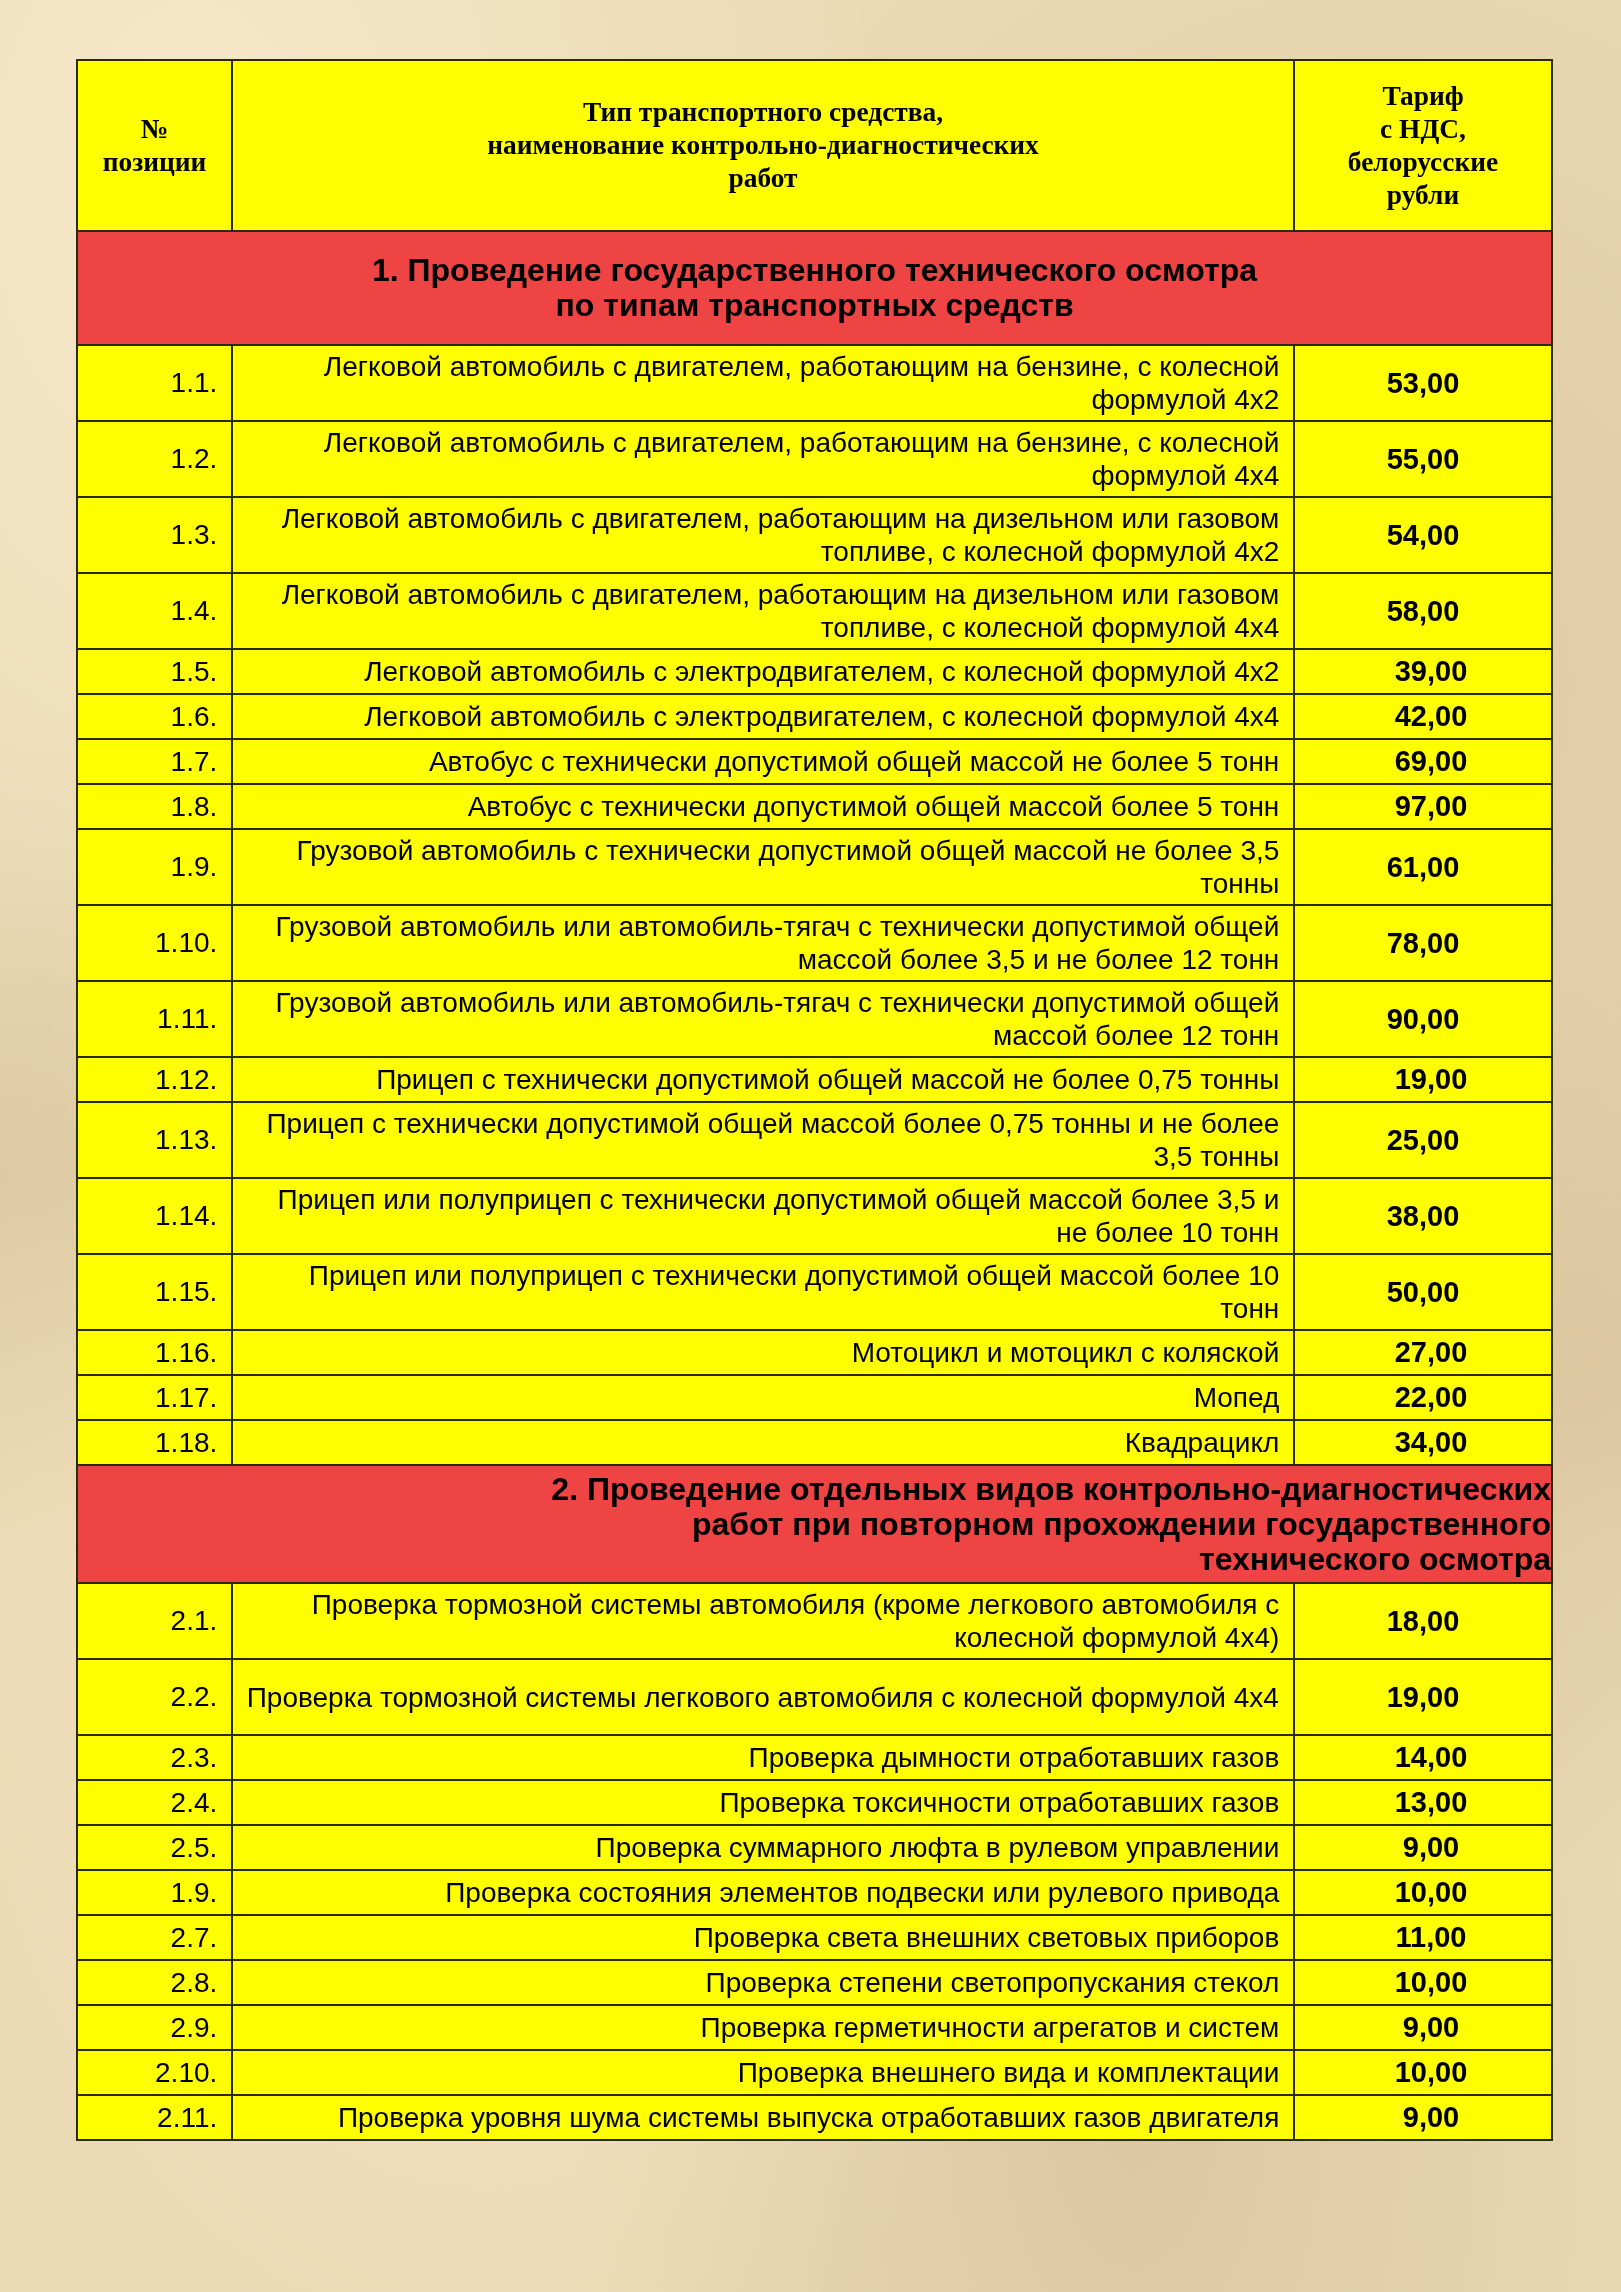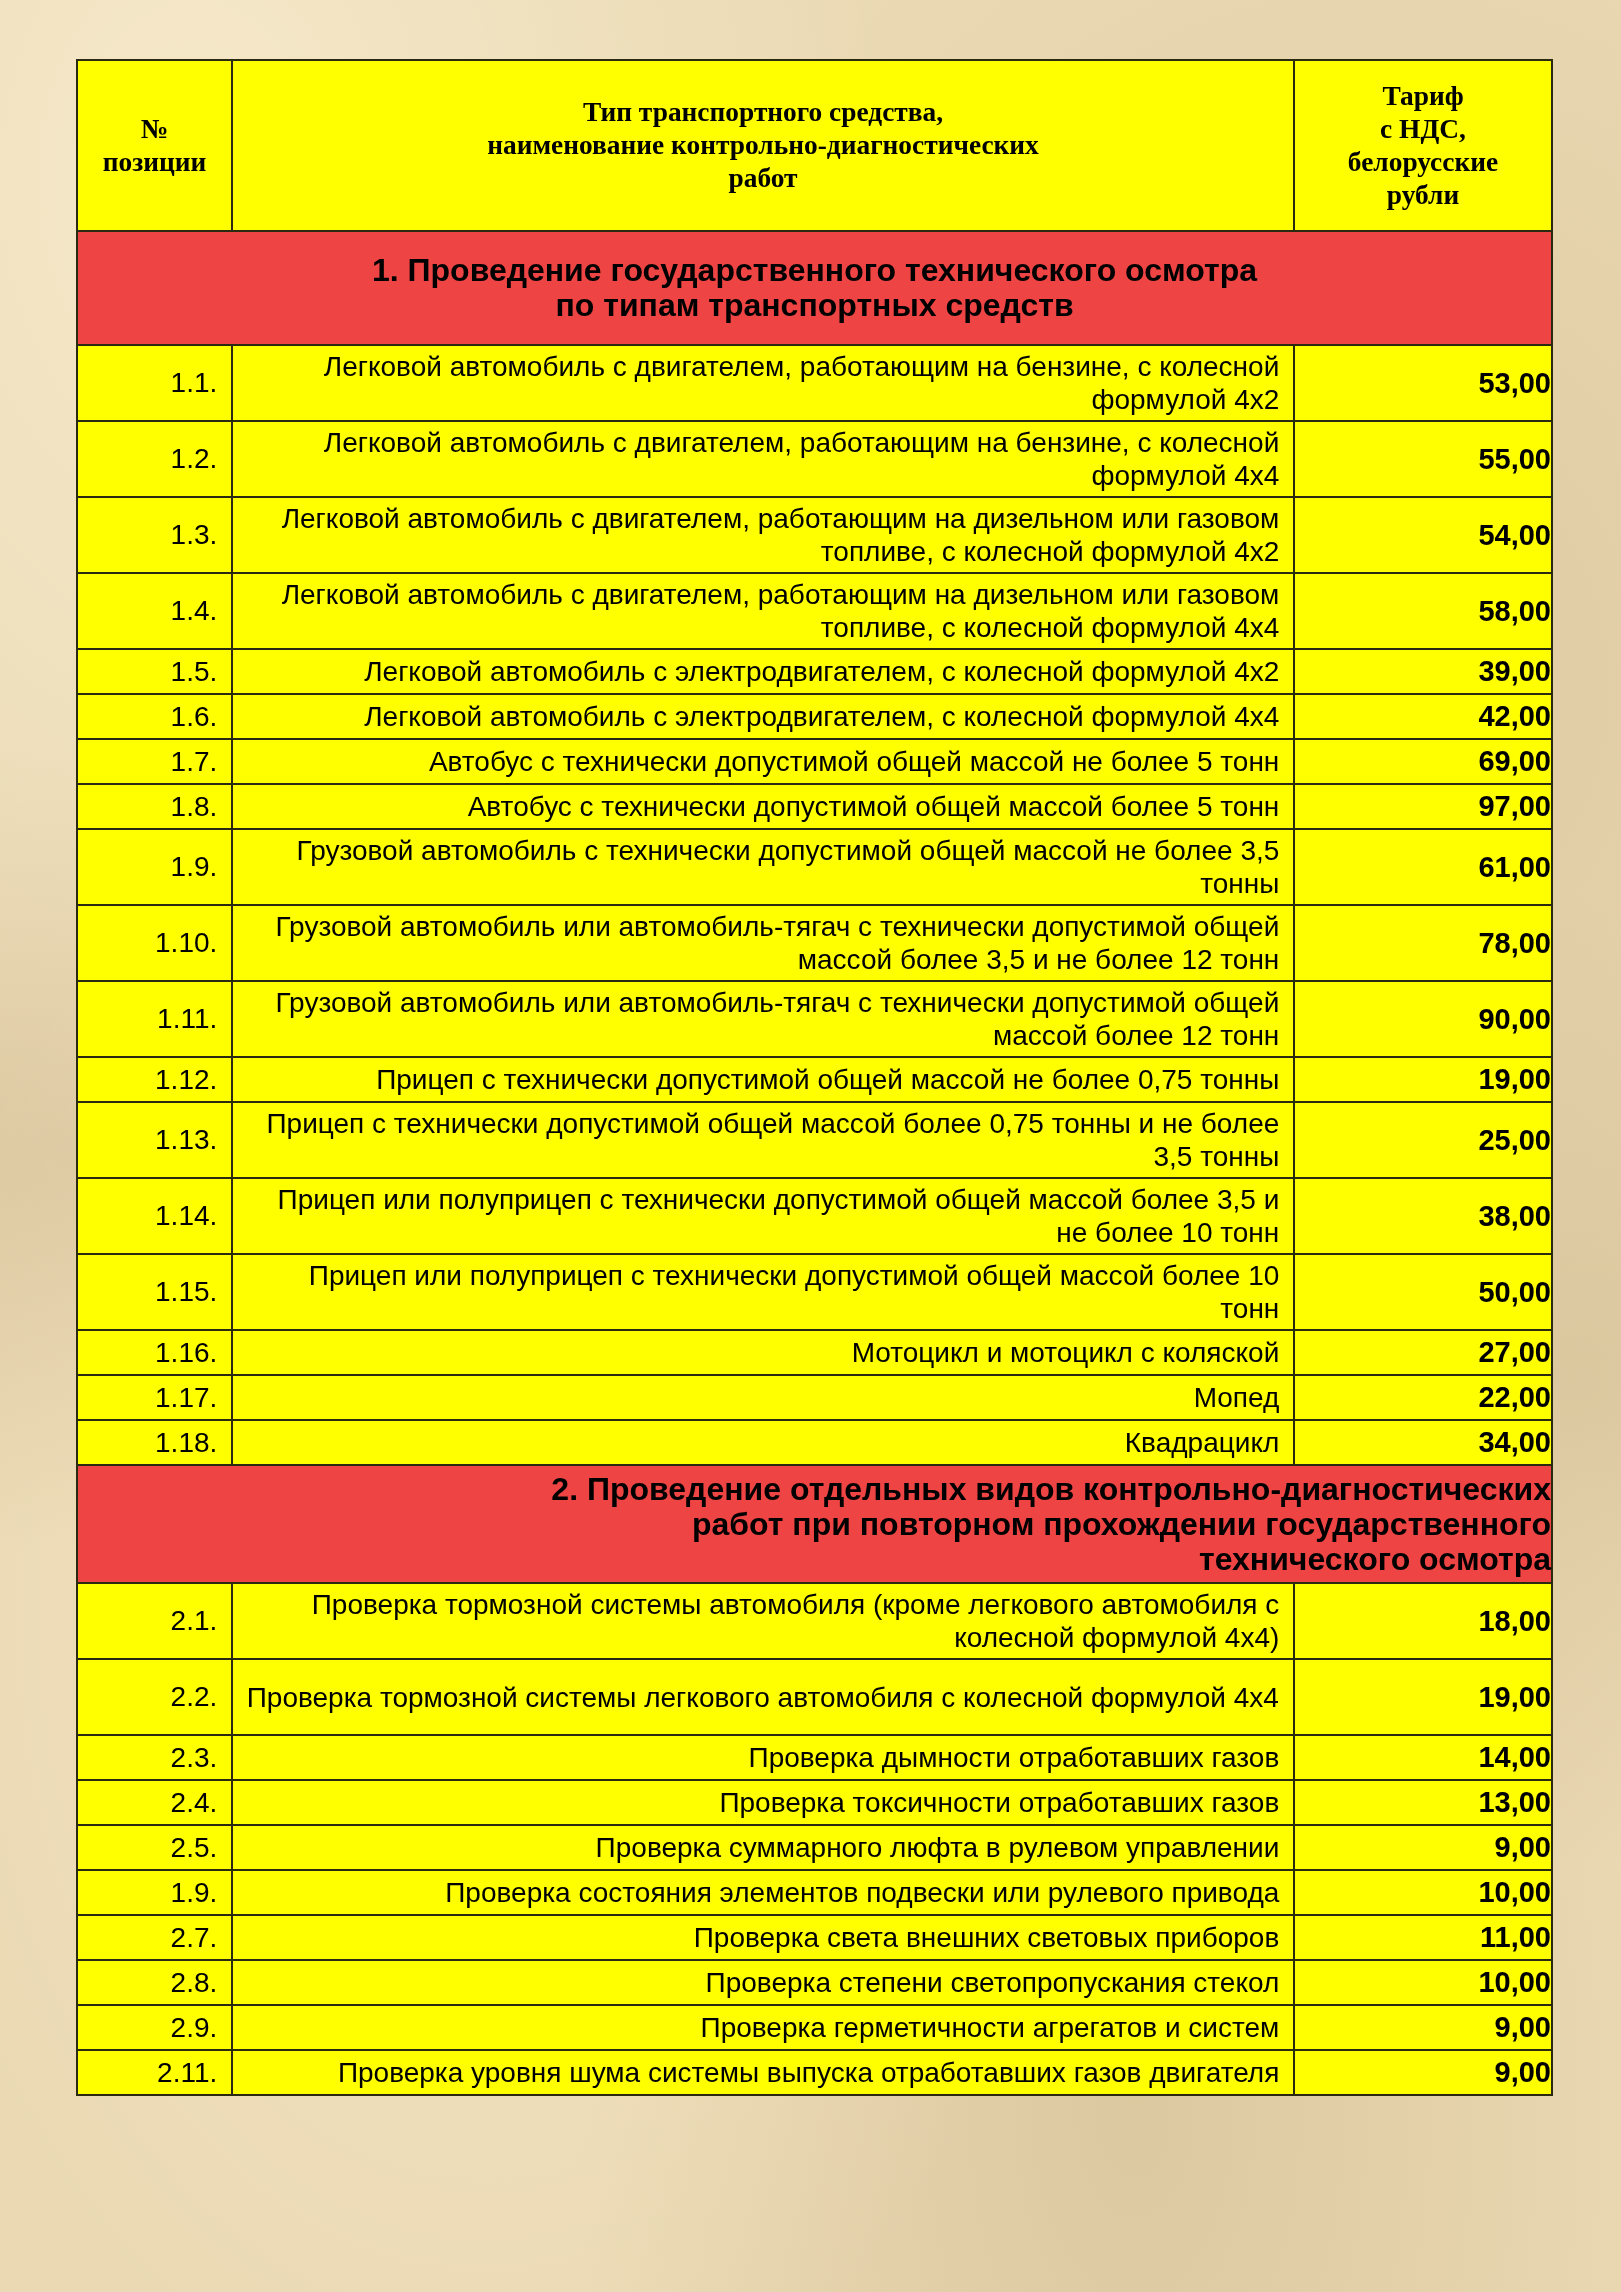--- a/index.html
+++ b/index.html
@@ -71,21 +71,21 @@
   td.name {
     text-align: right;
     padding-left: 13.7px !important;
     padding-right: 13.7px !important;
     font-size: 28px;
     line-height: 33px;
     vertical-align: middle;
   }
   td.name.justify { text-align: justify; text-align-last: left; }
   td.price {
-    text-align: right;
+    text-align: center;
     font-weight: bold;
     font-size: 29px;
     vertical-align: middle;
   }
   tr.r1 td { height: 43px; padding-left: 16px; }
   tr.r2 td { height: 74px; }
 </style>
 </head>
 <body>
 
@@ -260,20 +260,25 @@
           <td class="num">2.8.</td>
           <td class="name">Проверка степени  светопропускания стекол</td>
           <td class="price">10,00</td>
         </tr>
     <tr class="r1">
           <td class="num">2.9.</td>
           <td class="name">Проверка герметичности агрегатов и систем</td>
           <td class="price">9,00</td>
         </tr>
     <tr class="r1">
+          <td class="num">2.10.</td>
+          <td class="name">Проверка внешнего вида и комплектации</td>
+          <td class="price">10,00</td>
+        </tr>
+    <tr class="r1">
           <td class="num">2.11.</td>
           <td class="name">Проверка уровня шума системы выпуска отработавших газов двигателя</td>
           <td class="price">9,00</td>
         </tr>
   </tbody>
 </table>
 </div>
 
 
 </body></html>

